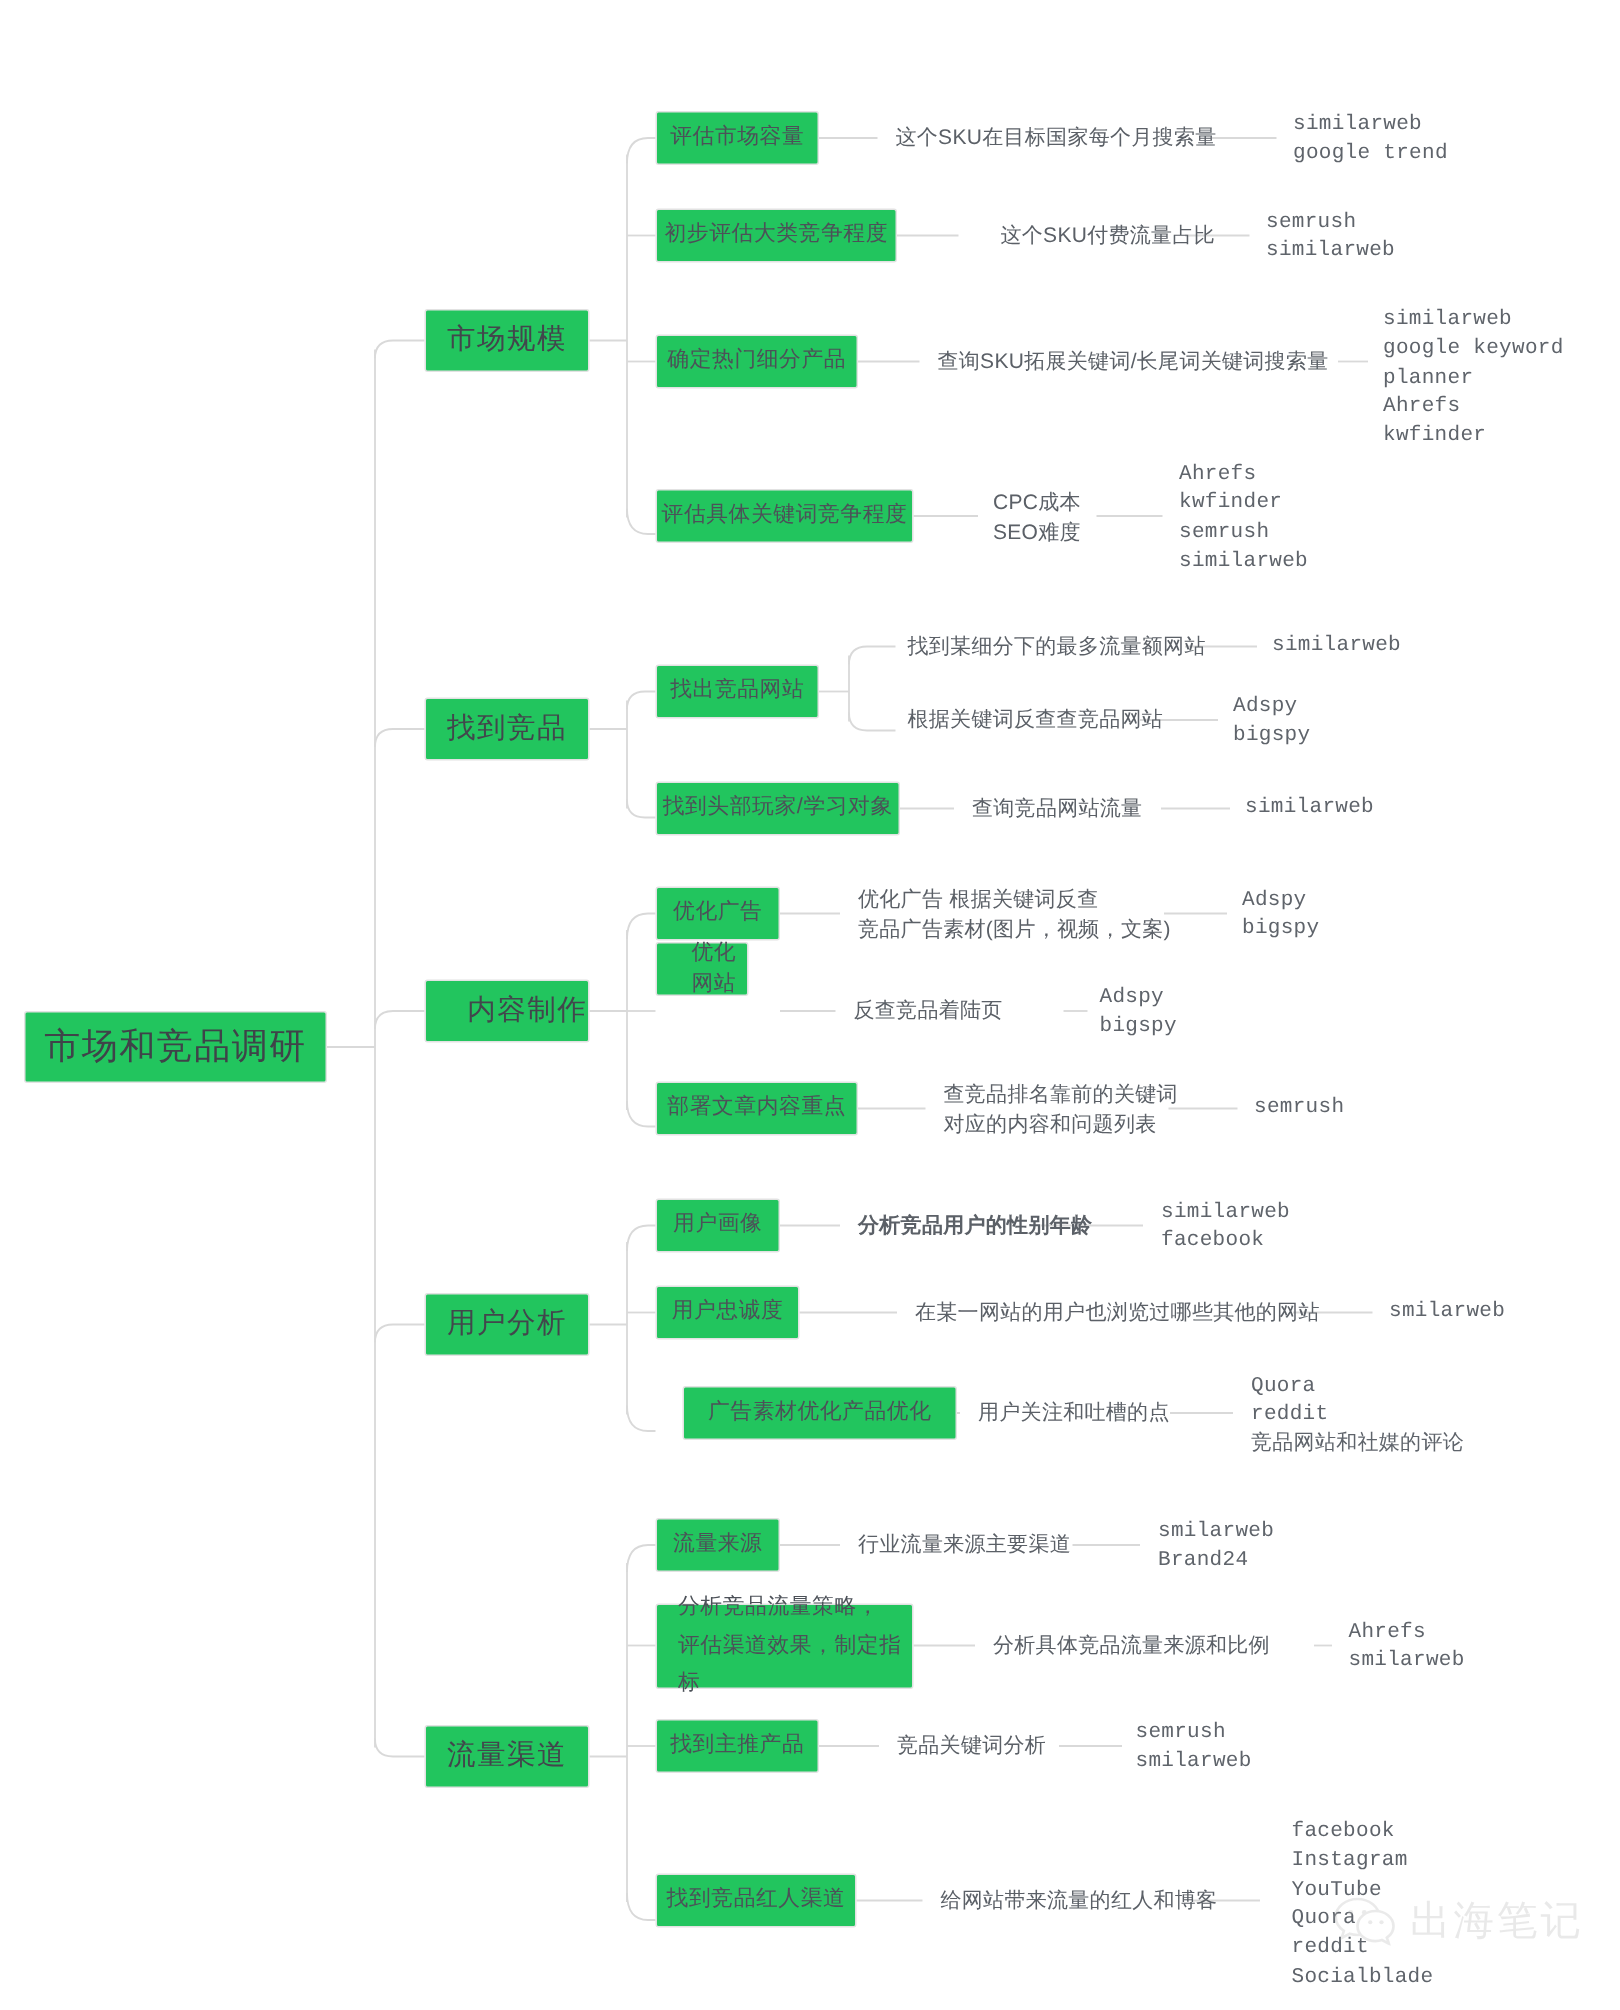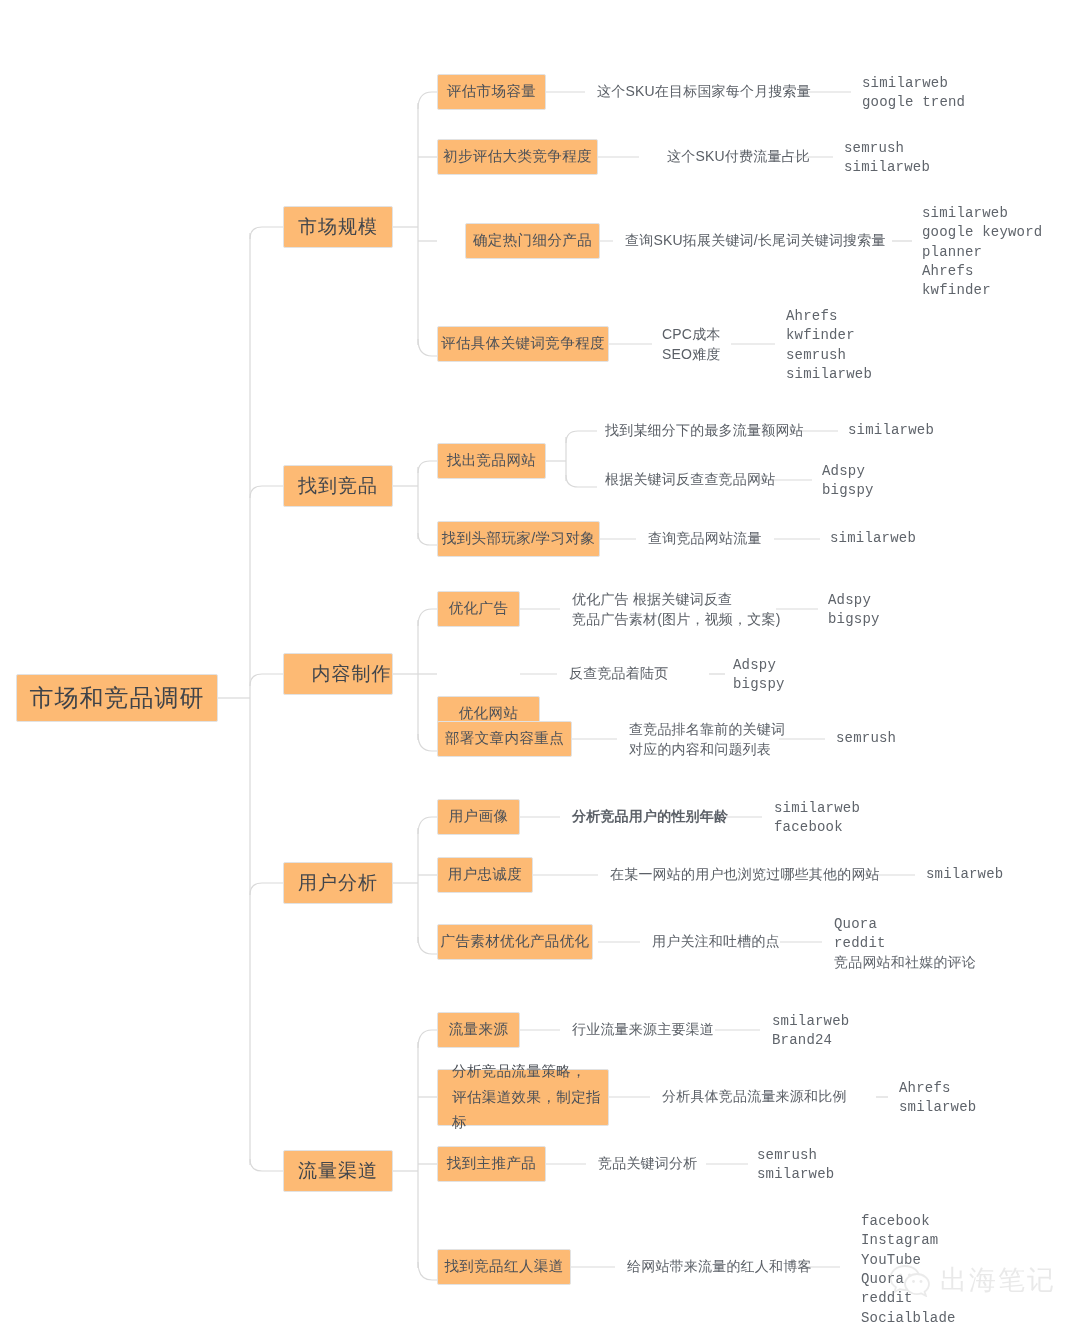--- a/index.html
+++ b/index.html
@@ -14,21 +14,21 @@
     background:#ffffff;
     overflow:hidden;
   }
   svg#wires{
     position:absolute;left:0;top:0;width:1080px;height:1340px;
     pointer-events:none;
   }
   .node{
     position:absolute;
     box-sizing:border-box;
-    background:#fdba74;
+    background:#22c55e;
     border:1px solid #e2e2e2;
     border-radius:2px;
     display:flex;
     align-items:center;
     justify-content:center;
     color:#4a5057;
     line-height:1.45;
     white-space:pre-line;
   }
   .node.root{
@@ -193,21 +193,21 @@
   <div class="node lv2" style="left:437px;top:74px;width:109px;height:36px;">评估市场容量</div>
   <div class="leaf ctr" style="left:597px;top:92px;">这个SKU在目标国家每个月搜索量</div>
   <div class="leaf tools" style="left:862px;top:74px;">similarweb
 google trend</div>
 
   <div class="node lv2" style="left:437px;top:139px;width:161px;height:36px;">初步评估大类竞争程度</div>
   <div class="leaf ctr" style="left:651px;top:157px;margin-left:16px;">这个SKU付费流量占比</div>
   <div class="leaf tools" style="left:844px;top:139px;">semrush
 similarweb</div>
 
-  <div class="node lv2" style="left:437px;top:223px;width:135px;height:36px;margin-left:28px;">确定热门细分产品</div>
+  <div class="node lv2" style="left:437px;top:223px;width:135px;height:36px;">确定热门细分产品</div>
   <div class="leaf ctr" style="left:625px;top:241px;">查询SKU拓展关键词/长尾词关键词搜索量</div>
   <div class="leaf tools" style="left:922px;top:204px;">similarweb
 google keyword planner
 Ahrefs
 kwfinder</div>
 
   <div class="node lv2" style="left:437px;top:326px;width:172px;height:36px;">评估具体关键词竞争程度</div>
   <div class="leaf" style="left:662px;top:325px;">CPC成本
 SEO难度</div>
   <div class="leaf tools" style="left:786px;top:307px;">Ahrefs
@@ -225,40 +225,40 @@
   <div class="node lv2" style="left:437px;top:521px;width:163px;height:36px;">找到头部玩家/学习对象</div>
   <div class="leaf ctr" style="left:648px;top:539px;">查询竞品网站流量</div>
   <div class="leaf tools ctr" style="left:830px;top:539px;">similarweb</div>
 
   <div class="node lv2" style="left:437px;top:591px;width:83px;height:36px;">优化广告</div>
   <div class="leaf" style="left:572px;top:590px;">优化广告  根据关键词反查
 竞品广告素材(图片，视频，文案)</div>
   <div class="leaf tools" style="left:828px;top:591px;">Adspy
 bigspy</div>
 
-  <div class="node lv2" style="left:437px;top:696px;width:103px;height:36px;">优化网站</div>
+  <div class="node lv2" style="left:437px;top:628px;width:62px;height:36px;padding-left:23px;">优化网站</div>
   <div class="leaf ctr" style="left:569px;top:674px;">反查竞品着陆页</div>
   <div class="leaf tools" style="left:733px;top:656px;">Adspy
 bigspy</div>
 
   <div class="node lv2" style="left:437px;top:721px;width:135px;height:36px;">部署文章内容重点</div>
   <div class="leaf" style="left:629px;top:720px;">查竞品排名靠前的关键词
 对应的内容和问题列表</div>
   <div class="leaf tools ctr" style="left:836px;top:739px;">semrush</div>
 
   <div class="node lv2" style="left:437px;top:799px;width:83px;height:36px;">用户画像</div>
   <div class="leaf ctr" style="left:572px;top:817px;font-weight:bold;">分析竞品用户的性别年龄</div>
   <div class="leaf tools" style="left:774px;top:799px;">similarweb
 facebook</div>
 
   <div class="node lv2" style="left:437px;top:857px;width:96px;height:36px;">用户忠诚度</div>
   <div class="leaf ctr" style="left:610px;top:875px;">在某一网站的用户也浏览过哪些其他的网站</div>
   <div class="leaf tools ctr" style="left:926px;top:875px;">smilarweb</div>
 
-  <div class="node lv2" style="left:437px;top:924px;width:156px;height:36px;">广告素材优化产品优化</div>
+  <div class="node lv2" style="left:455px;top:924px;width:183px;height:36px;">广告素材优化产品优化</div>
   <div class="leaf ctr" style="left:652px;top:942px;">用户关注和吐槽的点</div>
   <div class="leaf tools" style="left:834px;top:915px;">Quora
 reddit
 竞品网站和社媒的评论</div>
 
   <div class="node lv2" style="left:437px;top:1012px;width:83px;height:36px;">流量来源</div>
   <div class="leaf ctr" style="left:572px;top:1030px;">行业流量来源主要渠道</div>
   <div class="leaf tools" style="left:772px;top:1012px;">smilarweb
 Brand24</div>
 

